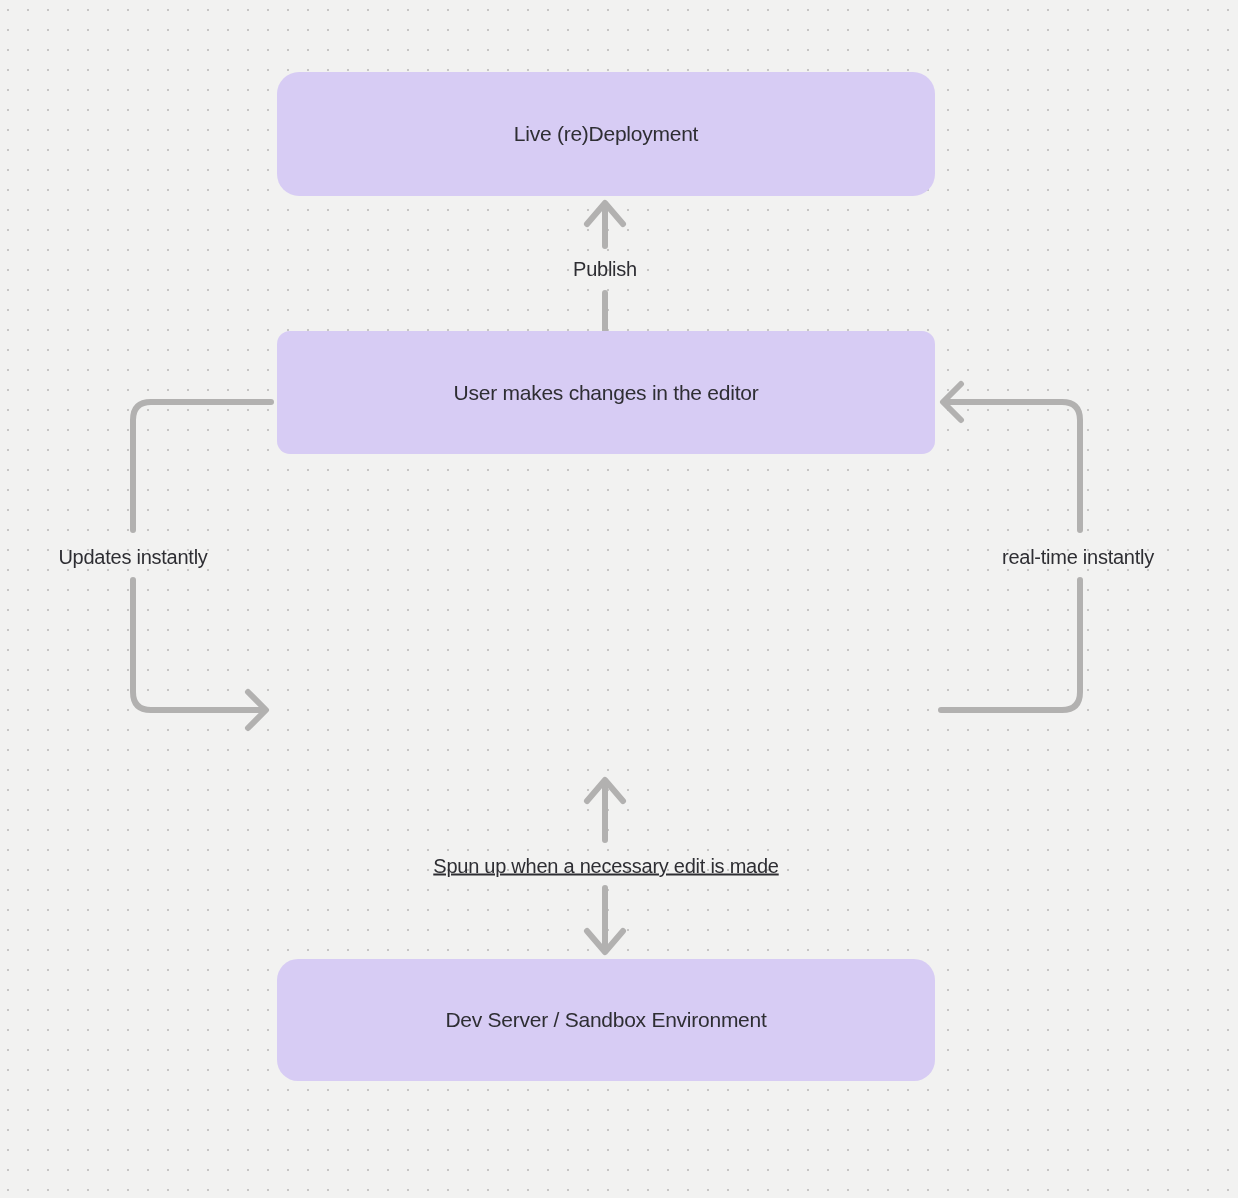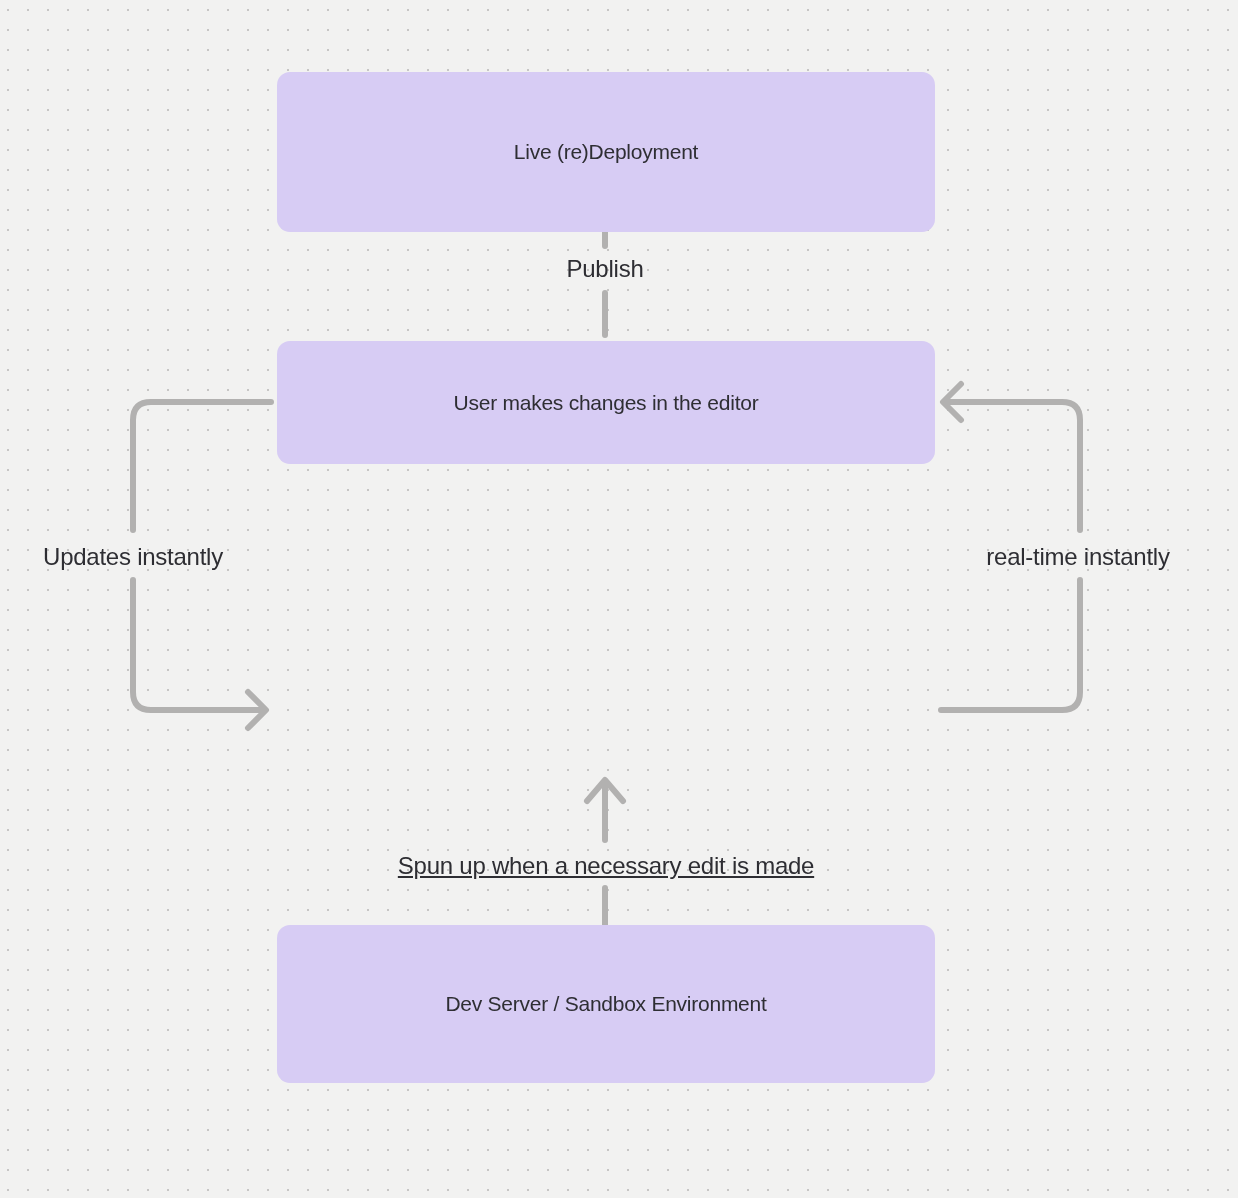--- a/index.html
+++ b/index.html
@@ -45,21 +45,21 @@
     color: var(--ink, #2e2e33);
     font-size: 21px;
     letter-spacing: -0.25px;
     box-sizing: border-box;
   }
   .edge-label {
     position: absolute;
     transform: translate(-50%, -50%);
     white-space: nowrap;
     color: var(--ink, #2e2e33);
-    font-size: 24px;
+    font-size: 20px;
     letter-spacing: -0.25px;
   }
 </style>
 </head>
 <body>
 
 <div class="canvas">
 
   <svg class="wires" viewBox="0 0 1238 1198" xmlns="http://www.w3.org/2000/svg">
 
@@ -69,30 +69,30 @@
     <path d="M271 402 H151 Q133 402 133 420 V530"></path>
     <path d="M133 580 V692 Q133 710 151 710 H263 M248 692 L266 710 L248 728"></path>
 
     <path d="M941 710 H1062 Q1080 710 1080 692 V580"></path>
     <path d="M1080 530 V420 Q1080 402 1062 402 H946 M961 384 L943 402 L961 420"></path>
 
     <path d="M605 840 V783 M587 801 L605 780 L623 801"></path>
     <path d="M605 888 V949 M587 931 L605 952 L623 931"></path>
   </svg>
 
-  <div class="node" style="top:72px; height:160px;">
+  <div class="node" style="top:72px; height:124px;border-radius:22px;">
     <span>Live (re)Deployment</span>
   </div>
 
-  <div class="node" style="top:341px; height:123px;">
+  <div class="node" style="top:331px; height:123px;">
     <span>User makes changes in the editor</span>
   </div>
 
 
-  <div class="node" style="top:925px; height:158px;">
+  <div class="node" style="top:959px; height:122px;border-radius:21px;">
     <span>Dev Server / Sandbox Environment</span>
   </div>
 
   <div class="edge-label" style="left:605px; top:269px;">Publish</div>
 
   <div class="edge-label" style="left:133px; top:557px;">Updates instantly</div>
 
   <div class="edge-label" style="left:1078px; top:557px;">real-time instantly</div>
 
   <div class="edge-label" style="left:606px; top:866px;text-decoration:underline;">Spun up when a necessary edit is made</div>

